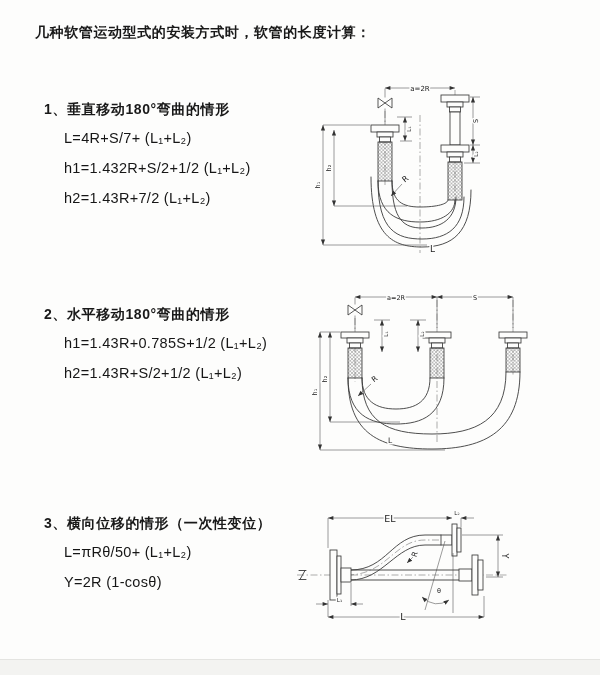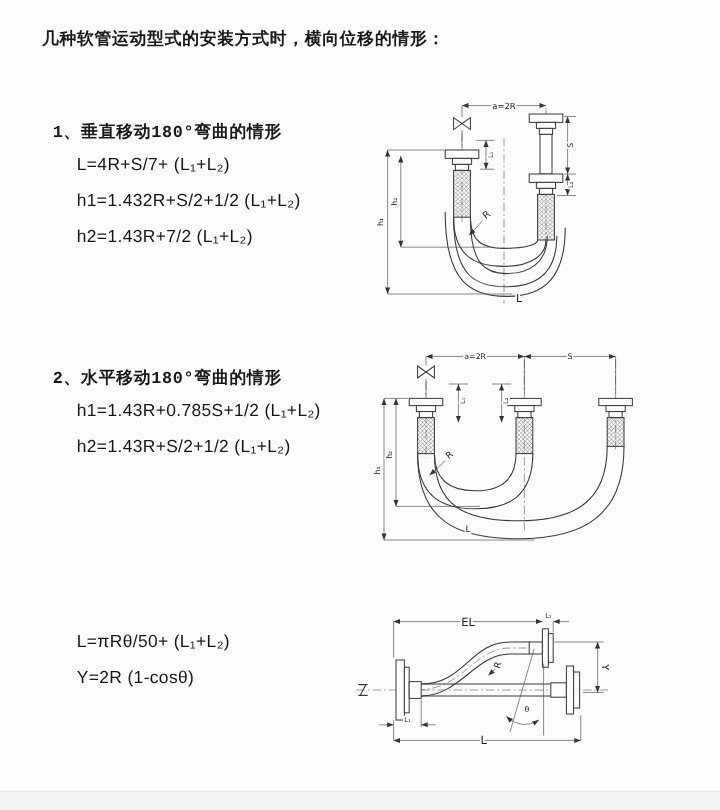--- a/index.html
+++ b/index.html
@@ -7,42 +7,42 @@
     width:600px;height:675px;position:relative;overflow:hidden;
     background:#fdfdfc;
     font-family:"Liberation Sans","DejaVu Sans",sans-serif;
     color:#1d1d1d;
   }
   .title{
     position:absolute;left:35px;top:24px;
     font-size:14px;font-weight:700;letter-spacing:.6px;color:#191919;
   }
   .sec{position:absolute;left:44px;}
-  .sec-heading{font-size:14px;font-weight:700;letter-spacing:.6px;color:#191919;height:22px;font-family:Liberation Mono, monospace;}
+  .sec-heading{font-size:14px;font-weight:700;letter-spacing:.6px;color:#191919;height:22px;}
   .formula{
     margin-left:20px;height:30px;display:flex;align-items:center;
     font-size:14.5px;font-weight:400;letter-spacing:.3px;color:#161616;
   }
   .sec .formula:first-of-type{margin-top:5px;}
   svg{position:absolute;overflow:visible;}
   .draw{stroke:#3a3a3a;stroke-width:.9;fill:none;stroke-linecap:round;}
   .thin{stroke:#4a4a4a;stroke-width:.55;fill:none;}
   .cl{stroke:#5a5a5a;stroke-width:.5;fill:none;stroke-dasharray:7 2.5 1.5 2.5;}
   .fl{fill:#fdfdfc;stroke:#3a3a3a;stroke-width:.85;}
   .dimtext{fill:#222;font-family:"DejaVu Sans",sans-serif;
     paint-order:stroke fill;stroke:#fdfdfc;stroke-width:3px;stroke-linejoin:round;}
   .bottom-strip{
     position:absolute;left:0;bottom:0;width:600px;height:15px;
     background:#f3f3f1;border-top:1px solid #e4e4e1;
   }
 </style>
 </head>
 <body>
 
-<div class="title">几种软管运动型式的安装方式时，横向位移的情形：</div>
+<div class="title">几种软管运动型式的安装方式时，软管的长度计算：</div>
 
 <section class="sec" style="top:101px">
   <div class="sec-heading">1、垂直移动180°弯曲的情形</div>
   <div class="formula">L=4R+S/7+ (L₁+L₂)</div>
   <div class="formula">h1=1.432R+S/2+1/2 (L₁+L₂)</div>
   <div class="formula">h2=1.43R+7/2 (L₁+L₂)</div>
 </section>
 
 <svg style="left:315px;top:75px" width="260" height="185" viewBox="0 0 260 185">
   <defs>
@@ -230,20 +230,21 @@
 
   <g>
     <line class="thin" x1="61" y1="102" x2="48" y2="114" marker-end="url(#d2a)"></line>
     <text class="dimtext" transform="rotate(-38 66 99)" x="66" y="99" font-size="7.5" text-anchor="middle">R</text>
   </g>
 
   <text class="dimtext" x="78" y="161" font-size="7.5">L</text>
 </svg>
 
 <section class="sec" style="top:515px">
+  <div class="sec-heading">3、横向位移的情形（一次性变位）</div>
   <div class="formula">L=πRθ/50+ (L₁+L₂)</div>
   <div class="formula">Y=2R (1-cosθ)</div>
 </section>
 
 <svg style="left:295px;top:505px" width="295" height="145" viewBox="0 0 295 145">
   <defs>
     <marker id="d3a" viewBox="0 0 10 10" refX="9" refY="5" markerWidth="6.5" markerHeight="6" markerUnits="userSpaceOnUse" orient="auto-start-reverse">
       <path d="M0,1.5 L9,5 L0,8.5 Z" fill="#333"></path>
     </marker>
   </defs>

